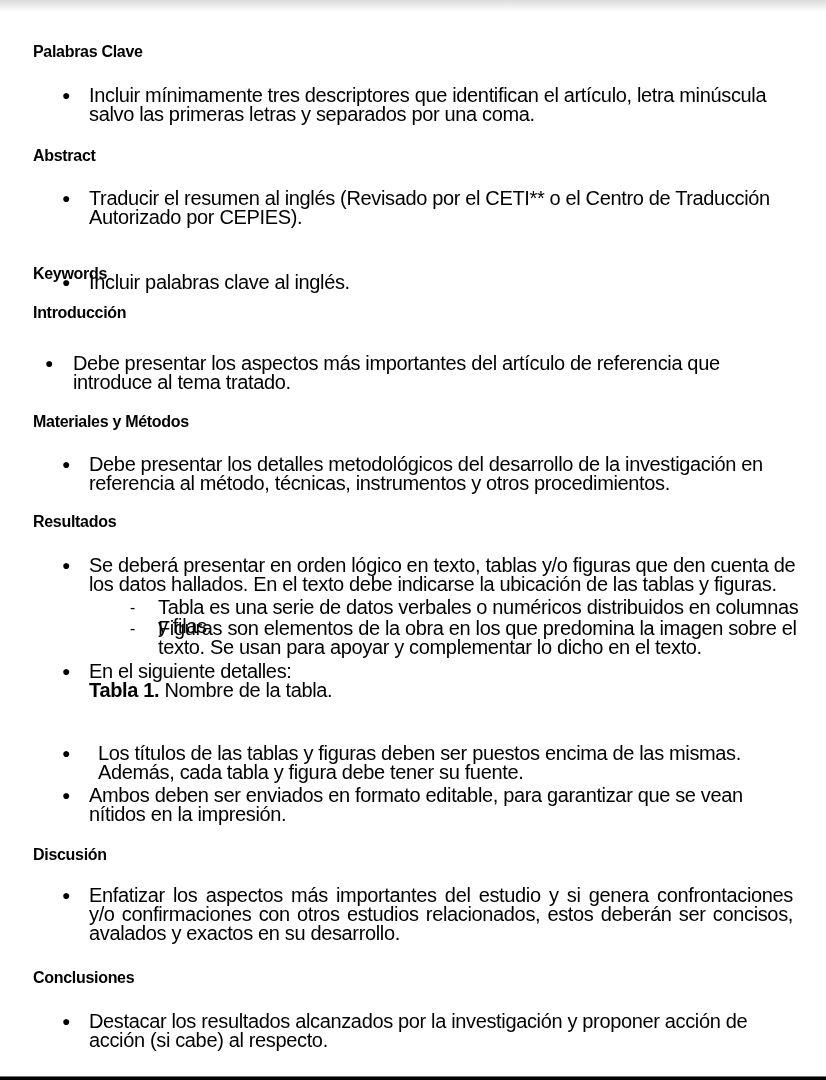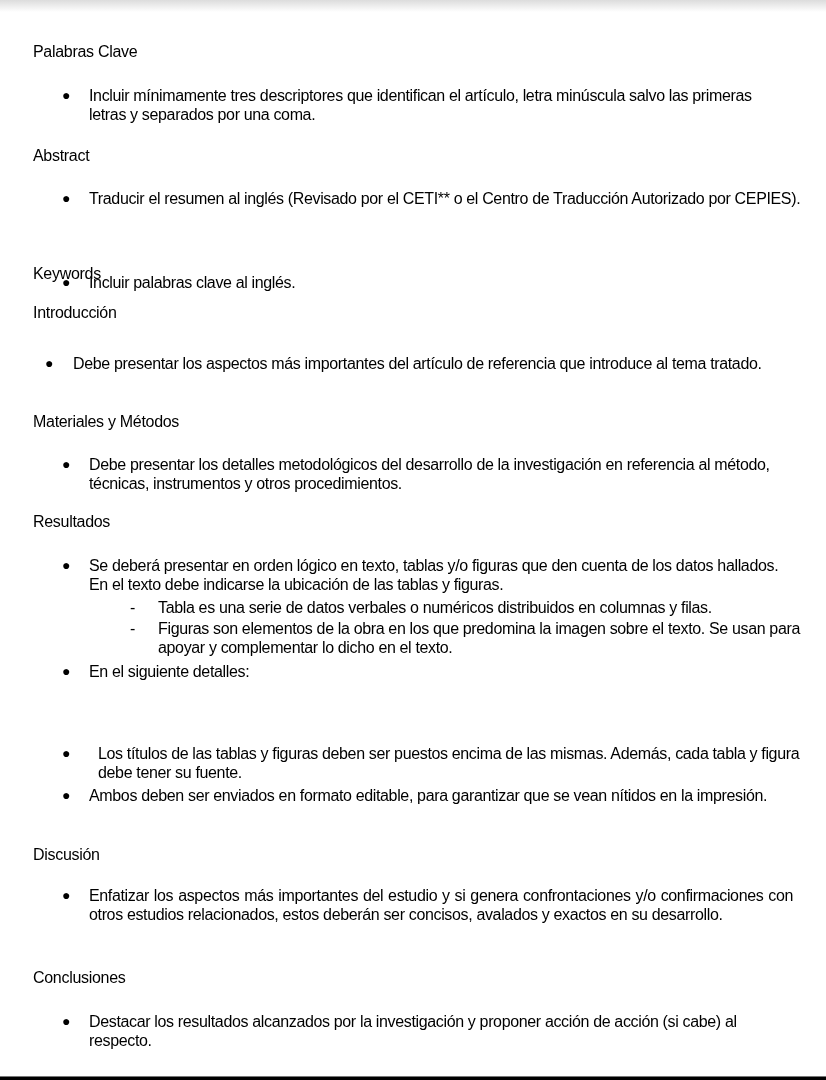--- a/index.html
+++ b/index.html
@@ -12,25 +12,25 @@
   .top-shade {
     position: absolute; left: 0; top: 0; width: 826px; height: 12px;
     background: linear-gradient(#dcdcdc, #ffffff);
   }
   .bottom-bar {
     position: absolute; left: 0; top: 1076px; width: 826px; height: 4px;
     background: #000; border-top: 1px solid #777;
   }
   .page { position: absolute; left: 0; top: 0; width: 826px; }
   .h {
-    position: absolute; left: 33px; font-weight: normal; font-size: 16px;
+    position: absolute; left: 33px; font-weight: bold; font-size: 16px;
     line-height: 20px; letter-spacing: -0.3px;
   }
   .item {
-    position: absolute; font-size: 16px; line-height: 19px;
+    position: absolute; font-size: 20px; line-height: 19px;
     letter-spacing: -0.35px;
   }
   .bullet {
     position: absolute; font-size: 14px; line-height: 19px;
   }
   .dash { position: absolute; font-size: 16px; line-height: 19px; }
   .justify { text-align: justify; text-align-last: left; }
   b { font-weight: bold; }
 </style>
 </head>
@@ -65,20 +65,21 @@
   <div class="item" style="left:89px;top:556px;width:712px">Se deberá presentar en orden lógico en texto, tablas y/o figuras que den cuenta de los datos hallados. En el texto debe indicarse la ubicación de las tablas y figuras.</div>
 
   <span class="dash" style="left:130px;top:598px">-</span>
   <div class="item" style="left:158px;top:598px;width:650px">Tabla es una serie de datos verbales o numéricos distribuidos en columnas y filas.</div>
   <span class="dash" style="left:130px;top:619px">-</span>
   <div class="item" style="left:158px;top:619px;width:642px">Figuras son elementos de la obra en los que predomina la imagen sobre el texto. Se usan para apoyar y complementar lo dicho en el texto.</div>
 
   <span class="bullet" style="left:62px;top:662px">●</span>
   <div class="item" style="left:89px;top:662px;width:712px">
     <div>En el siguiente detalles:</div>
+    <div><b>Tabla 1.</b><span> Nombre de la tabla.</span></div>
   </div>
 
   <span class="bullet" style="left:62px;top:744px">●</span>
   <div class="item" style="left:98px;top:744px;width:712px">Los títulos de las tablas y figuras deben ser puestos encima de las mismas. Además, cada tabla y figura debe tener su fuente.</div>
 
   <span class="bullet" style="left:62px;top:786px">●</span>
   <div class="item" style="left:89px;top:786px;width:712px">Ambos deben ser enviados en formato editable, para garantizar que se vean nítidos en la impresión.</div>
 
   <div class="h" style="top:845px">Discusión</div>
   <span class="bullet" style="left:62px;top:886px">●</span>

